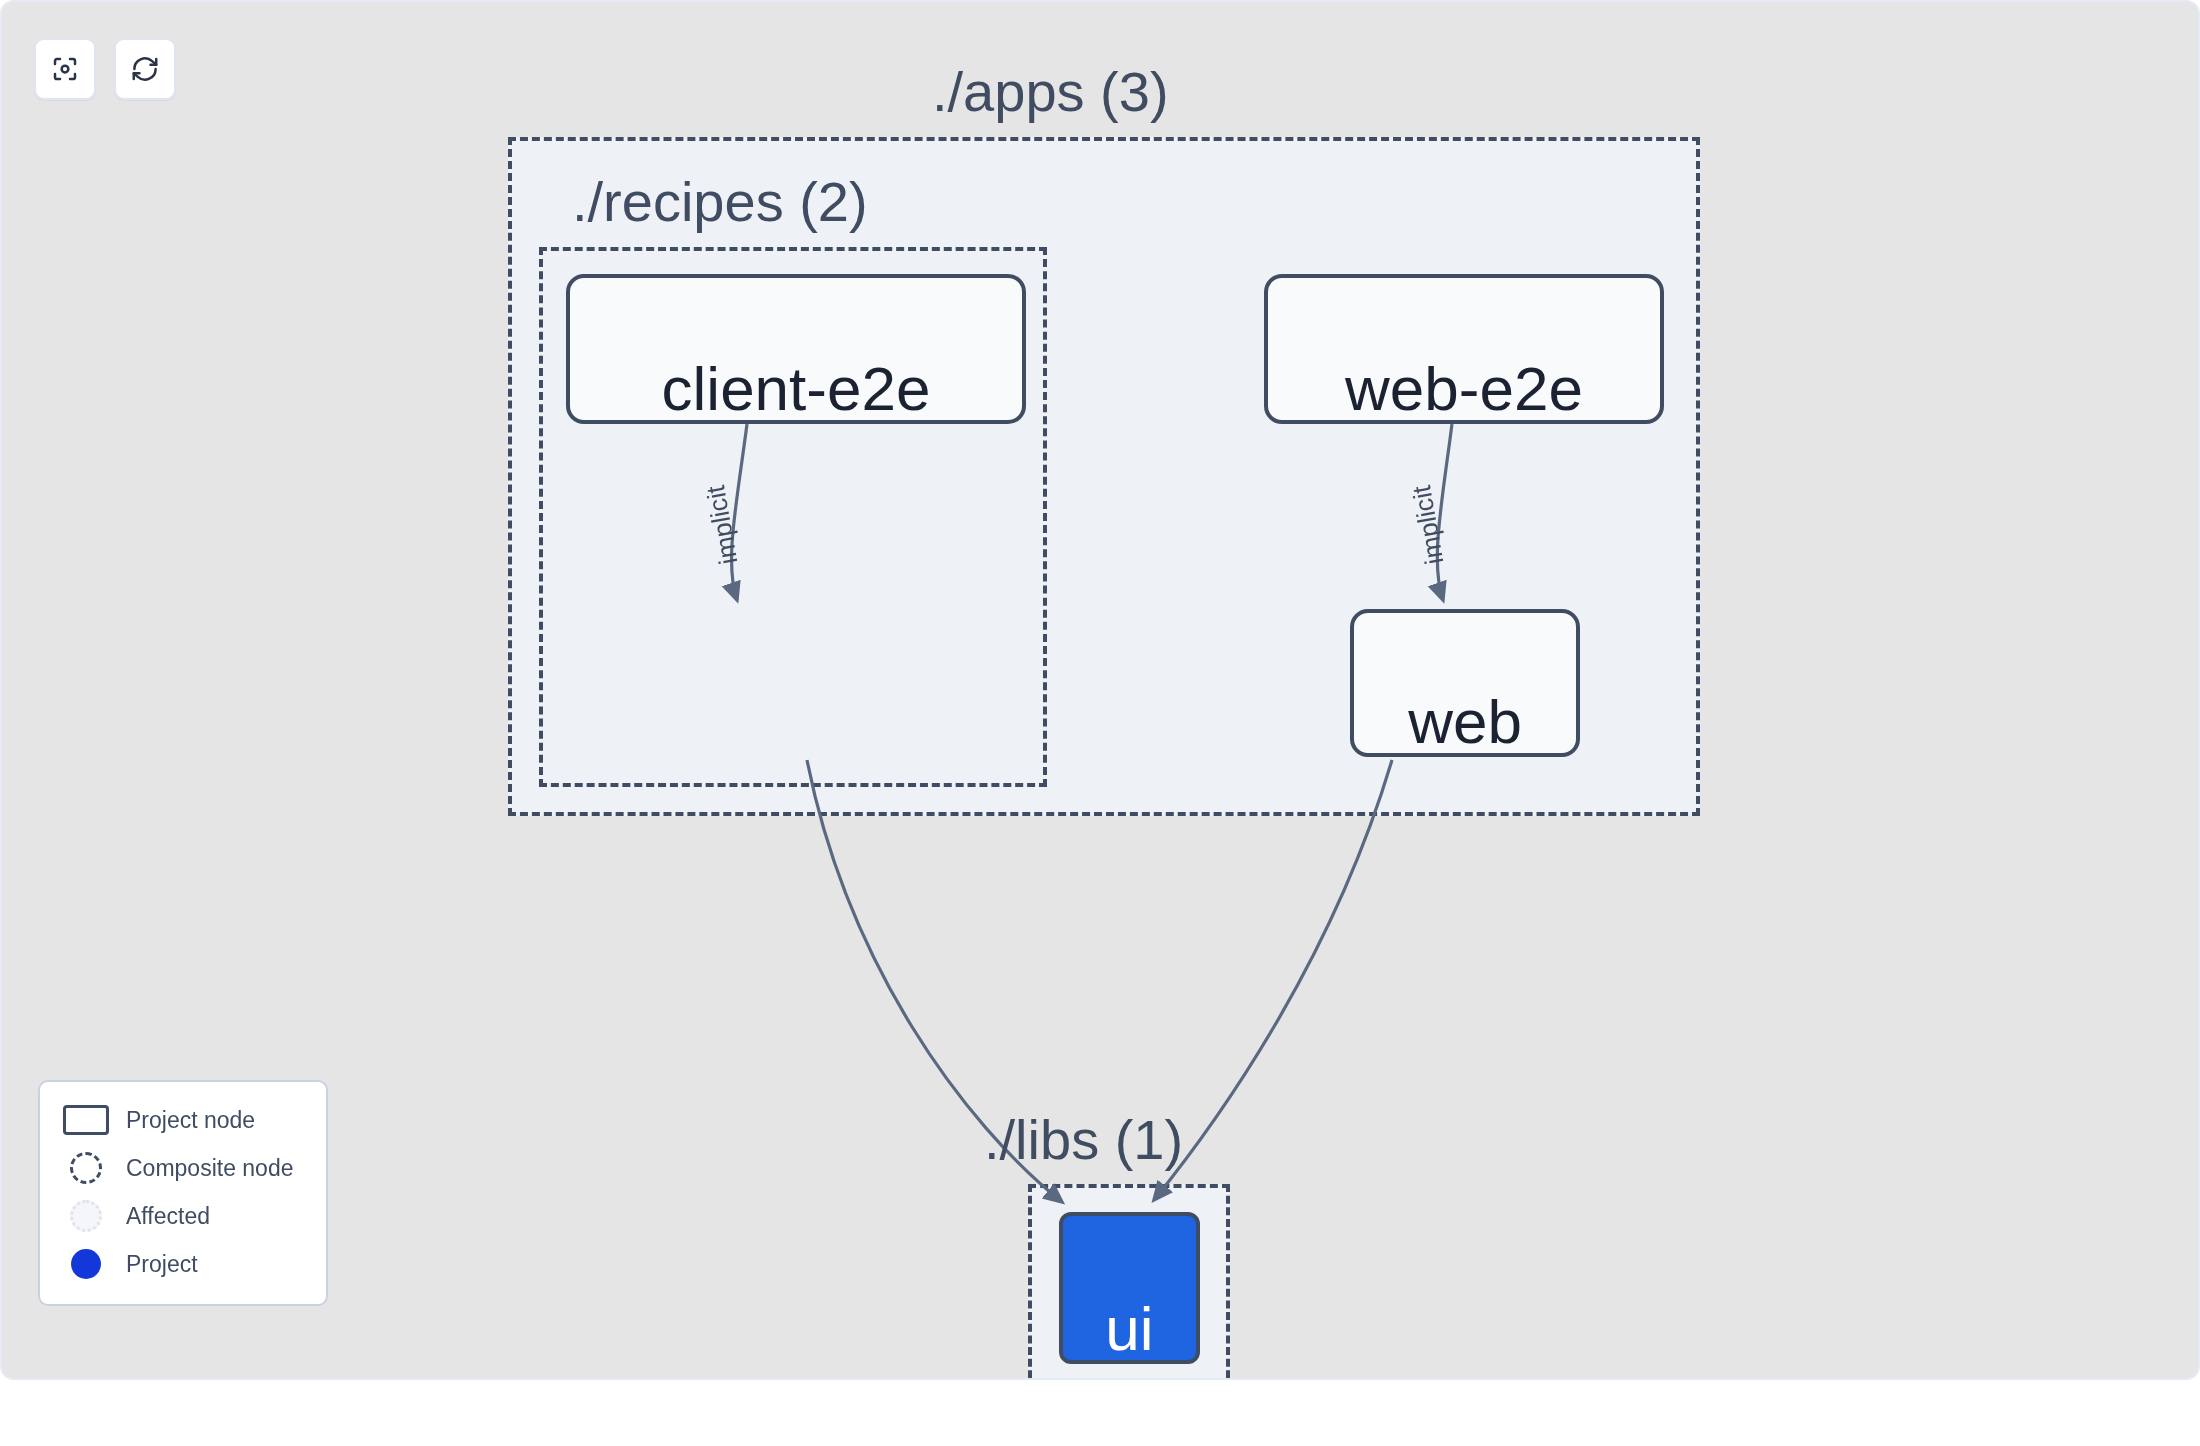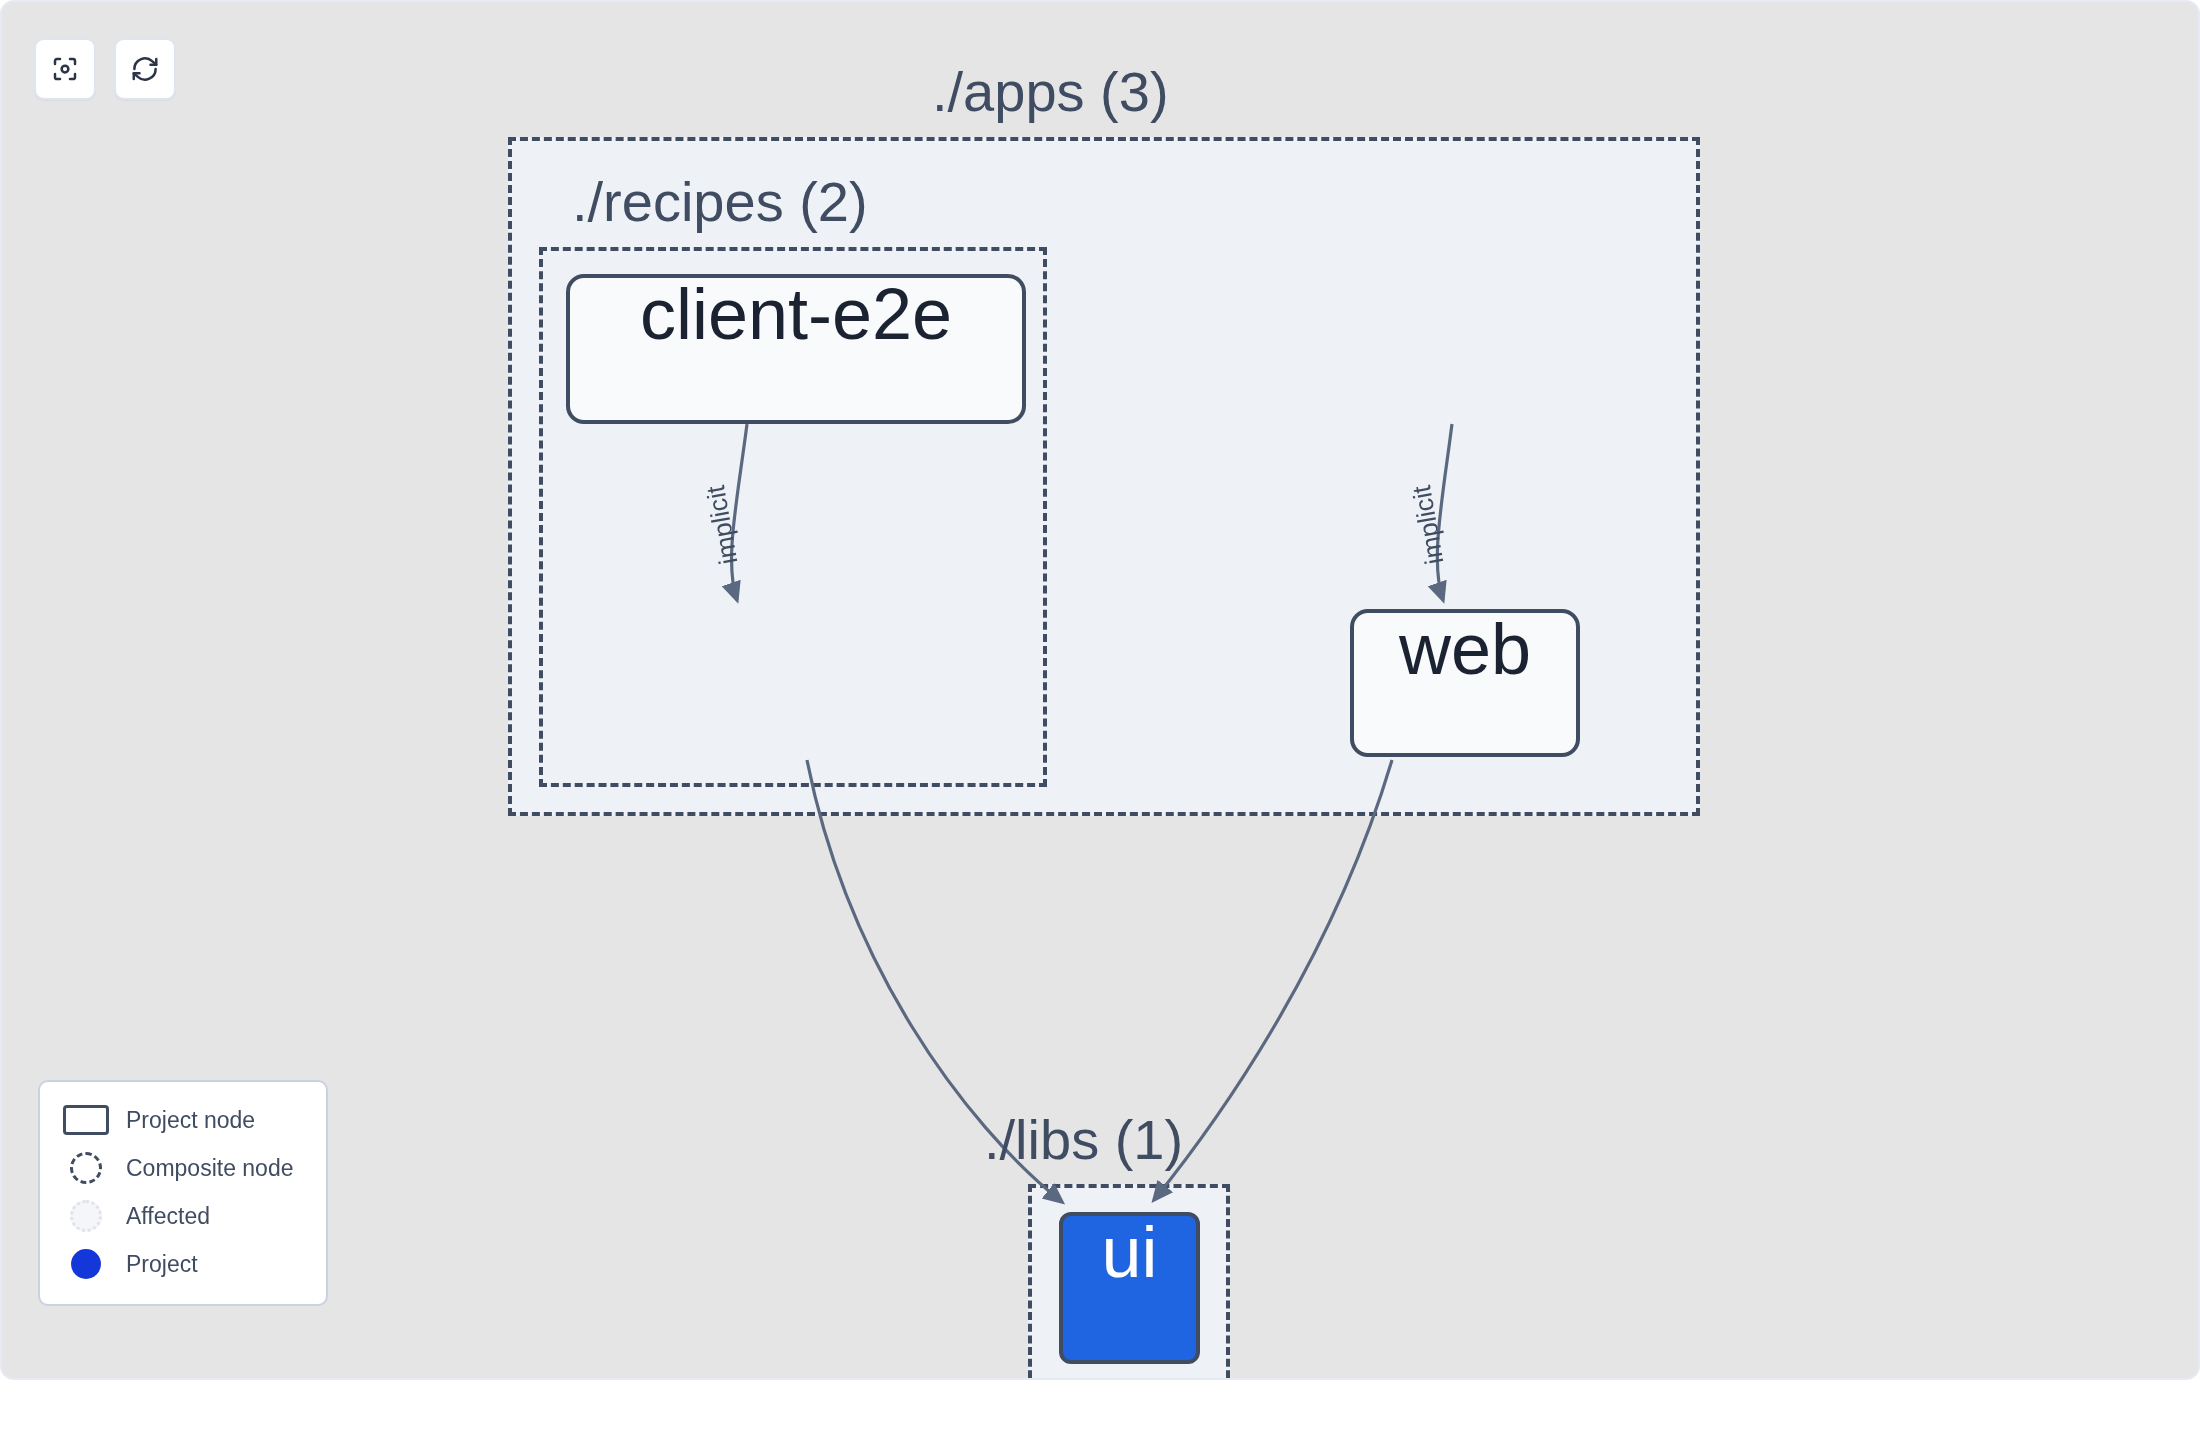--- a/index.html
+++ b/index.html
@@ -79,24 +79,24 @@
   }
 
   
   .node {
     position: absolute;
     background: #f8fafc;
     border: 4px solid #3f4c61;
     border-radius: 18px;
     box-sizing: border-box;
     display: flex;
-    align-items: flex-start;
+    align-items: flex-end;
     justify-content: center;
     color: #1b2232;
-    font-size: 72px;
+    font-size: 62px;
     line-height: 1;
     z-index: 25;
     cursor: pointer;
     white-space: nowrap;
   }
   .node.touched {
     background: #1f64e0;
     border-color: #3f4c61;
     color: #ffffff;
     border-radius: 12px;
@@ -227,20 +227,23 @@
     </svg>
 
     <div class="edge-label" style="left:680px; top:510px; transform:rotate(-100deg);">implicit</div>
     <div class="edge-label" style="left:1386px; top:510px; transform:rotate(-100deg);">implicit</div>
 
     <div class="node" style="left:564px; top:272px; width:460px; height:150px;">
       <span>client-e2e</span>
     </div>
 
 
+    <div class="node" style="left:1262px; top:272px; width:400px; height:150px;">
+      <span>web-e2e</span>
+    </div>
 
     <div class="node" style="left:1348px; top:607px; width:230px; height:148px;">
       <span>web</span>
     </div>
 
     <div class="node touched" style="left:1057px; top:1210px; width:141px; height:152px;">
       <span>ui</span>
     </div>
 
   </div>

